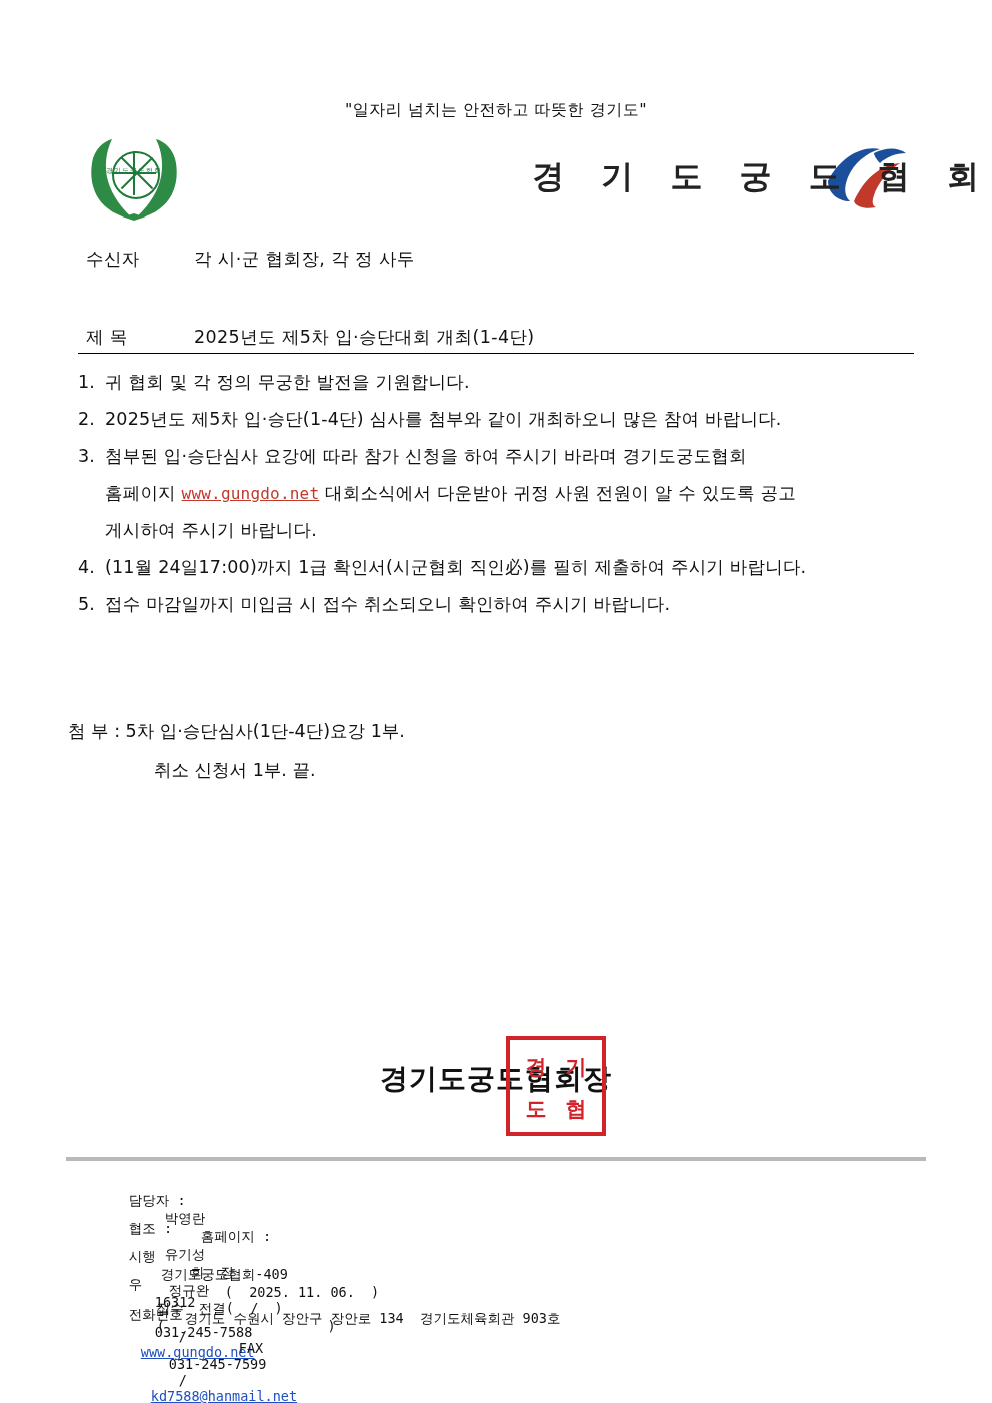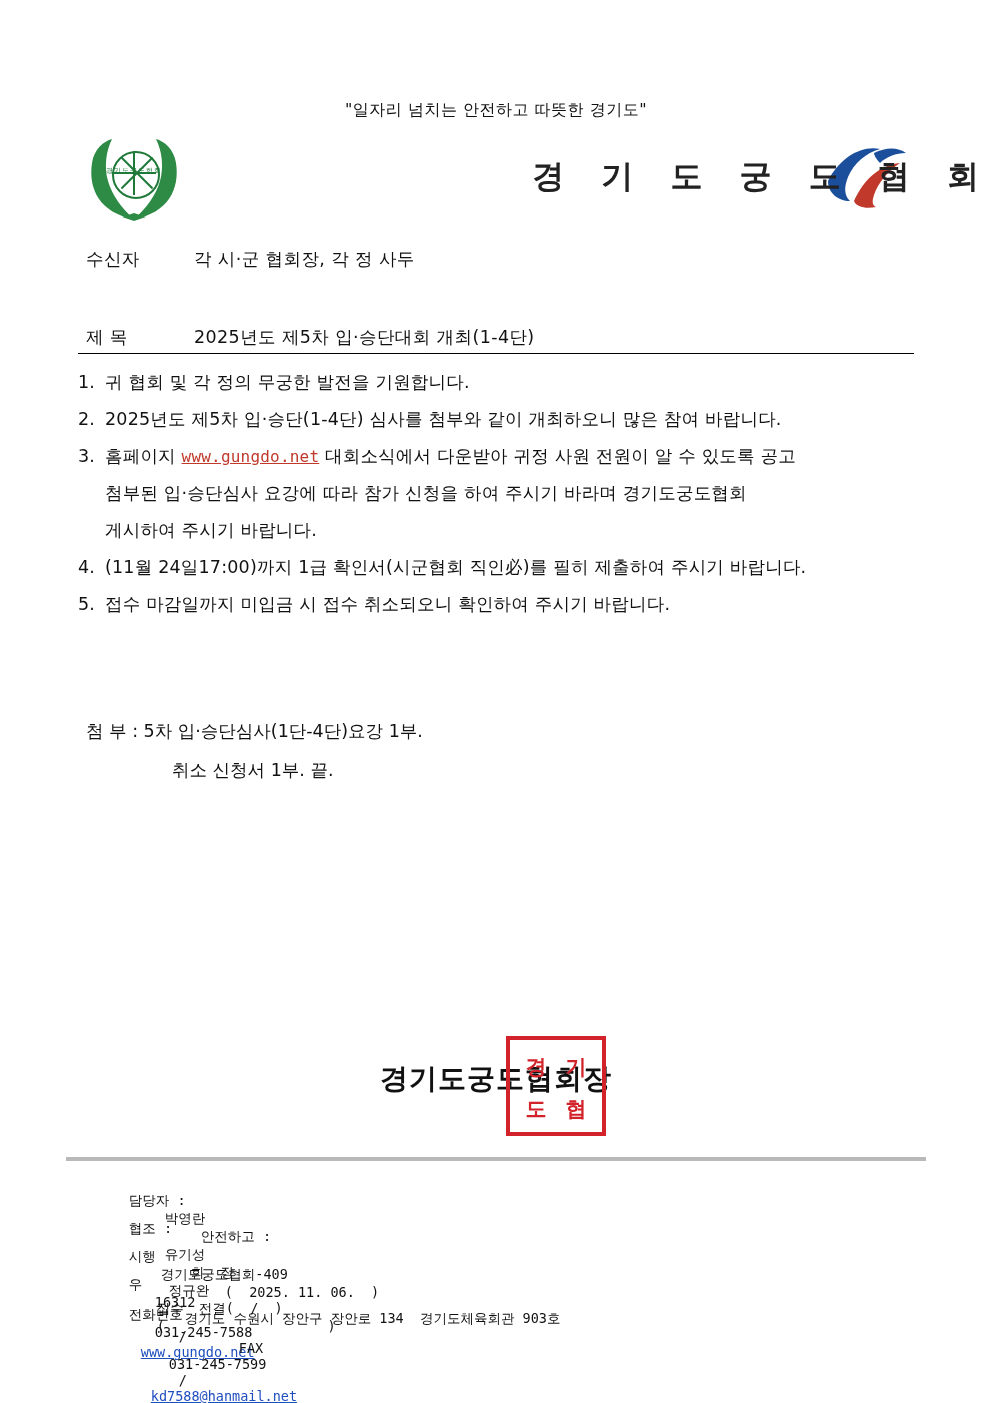--- a/index.html
+++ b/index.html
@@ -168,21 +168,21 @@
   .body .txt { flex: 1 1 auto; }
   .link {
     color: #c0392b;
     text-decoration: underline;
     font-family: "DejaVu Sans Mono", "Liberation Mono", monospace;
     font-size: 16px;
   }
 
   .attach {
     position: absolute;
-    left: 86px;
+    left: 68px;
     top: 712px;
     font-size: 17.5px;
     line-height: 39px;
     color: #111;
   }
   .attach .ind { padding-left: 86px; }
 
   
   .signature {
     position: absolute;
@@ -301,24 +301,24 @@
     <div class="item">
       <div class="num">2.</div>
       <div class="txt">
         <p>2025년도 제5차 입·승단(1-4단) 심사를 첨부와 같이 개최하오니 많은 참여 바랍니다.</p>
       </div>
     </div>
 
     <div class="item">
       <div class="num">3.</div>
       <div class="txt">
+        <p>첨부된 입·승단심사 요강에 따라 참가 신청을 하여 주시기 바라며 경기도궁도협회</p>
         <p>
           <span>홈페이지 </span><a class="link" href="#">www.gungdo.net</a><span> 대회소식에서 다운받아 귀정 사원 전원이 알 수 있도록 공고</span>
         </p>
-        <p>첨부된 입·승단심사 요강에 따라 참가 신청을 하여 주시기 바라며 경기도궁도협회</p>
         <p>게시하여 주시기 바랍니다.</p>
       </div>
     </div>
 
     <div class="item">
       <div class="num">4.</div>
       <div class="txt">
         <p>(11월 24일17:00)까지 1급 확인서(시군협회 직인必)를 필히 제출하여 주시기 바랍니다.</p>
       </div>
     </div>
@@ -345,21 +345,21 @@
       <div>협</div>
     </div>
   </div>
 
   <div class="hr-foot"></div>
   <div class="footer">
 
     <div class="frow f1">
       <span>담당자 :</span>
       <span style="display:inline-block;width:36px"></span><span>박영란</span>
-      <span style="display:inline-block;width:72px"></span><span>안전하고 :</span>
+      <span style="display:inline-block;width:72px"></span><span>홈페이지 :</span>
       <span style="display:inline-block;width:36px"></span><span>유기성</span>
       <span style="display:inline-block;width:62px"></span><span>회  장</span>
       <span style="display:inline-block;width:40px"></span><span>정규완</span>
       <span style="display:inline-block;width:70px"></span><span>전결(  /  )</span>
     </div>
 
     <div class="frow f2">
       <span>협조 :</span>
     </div>
 

